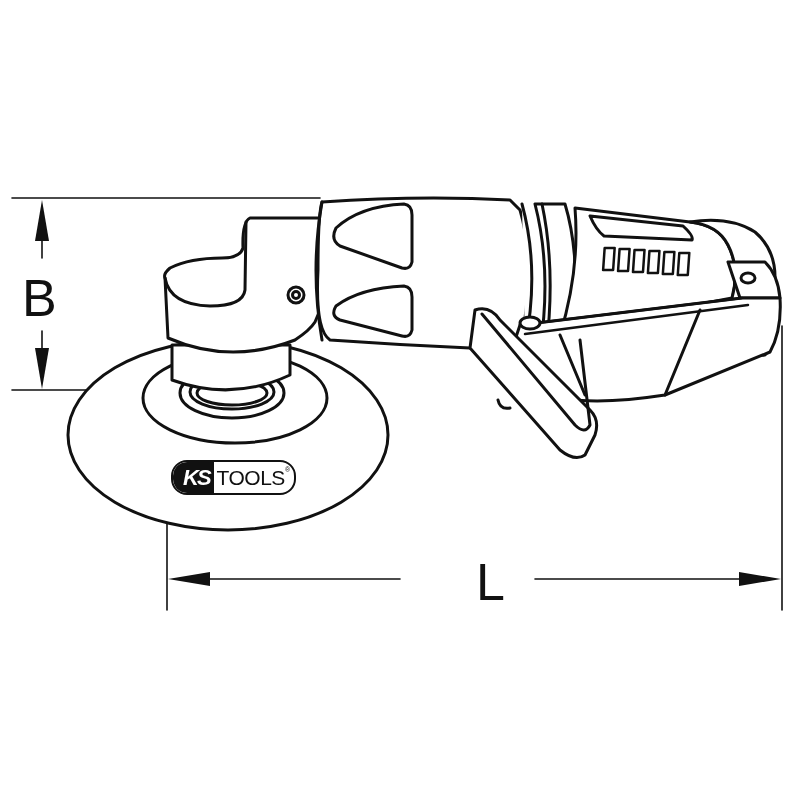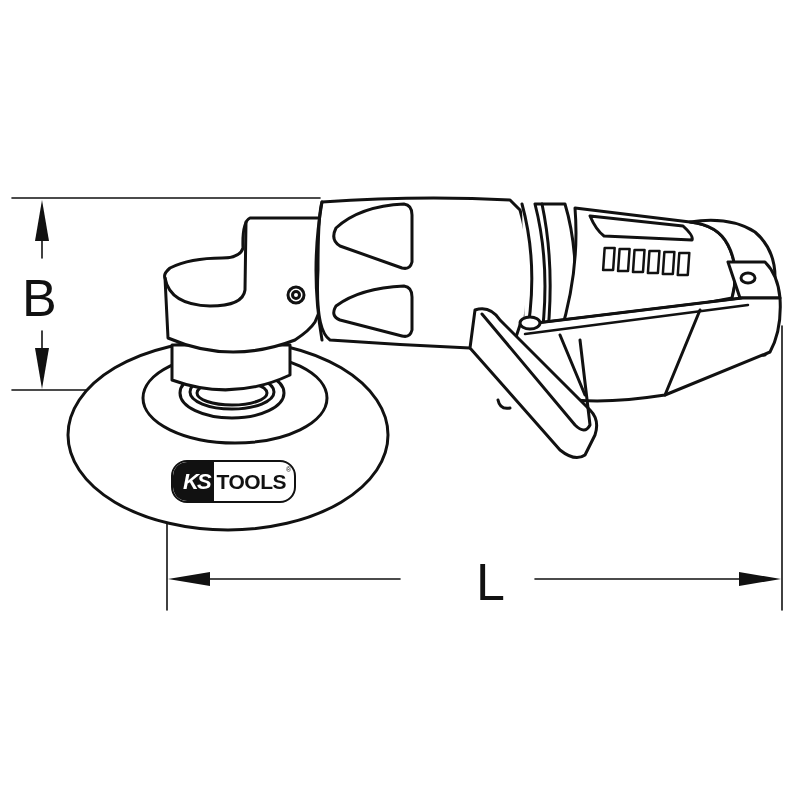--- a/index.html
+++ b/index.html
@@ -1,23 +1,23 @@
 <!DOCTYPE html>
 <html><head>
 <meta charset="utf-8">
 <style>
   html, body { margin:0; padding:0; background:#ffffff; }
   body { width:800px; height:800px; position:relative; overflow:hidden; font-family:"Liberation Sans", sans-serif; }
   #drawing { position:absolute; left:0; top:0; width:800px; height:800px; }
   .dim-label { position:absolute; color:#111; font-family:"Liberation Sans", sans-serif; font-weight:400; line-height:1; }
   #label-b { left:22px; top:272px; font-size:52px; }
   #label-l { left:476px; top:556px; font-size:52px; }
-  .logo { position:absolute; left:171px; top:460px; width:125px; height:43px; border:2.5px solid #111; border-radius:16px; display:flex; align-items:center; overflow:hidden; background:#fff; box-sizing:border-box; }
+  .logo { position:absolute; left:171px; top:460px; width:125px; height:35px; border:2.5px solid #111; border-radius:16px; display:flex; align-items:center; overflow:hidden; background:#fff; box-sizing:border-box; }
   .logo-ks { background:#111; color:#fff; font-style:italic; font-weight:700; font-size:22px; height:100%; display:flex; align-items:center; padding:0 4px 0 10px; border-radius:14px 0 0 14px; letter-spacing:-2px; }
-  .logo-tools { color:#111; font-weight:700; font-size:21px; padding-left:3px; letter-spacing:-0.5px; }
+  .logo-tools { color:#111; font-weight:400; font-size:21px; padding-left:3px; letter-spacing:-0.5px; }
   .logo-reg { font-size:7px; color:#111; align-self:flex-start; margin-top:4px; }
 </style>
 </head>
 <body>
 
 <svg id="drawing" viewBox="0 0 800 800" xmlns="http://www.w3.org/2000/svg" fill="none" stroke="#111" stroke-width="3" stroke-linejoin="round" stroke-linecap="round">
 
   <g stroke-width="1.6">
     <line x1="12" y1="198" x2="320" y2="198"></line>
     <line x1="12" y1="390" x2="180" y2="390"></line>

